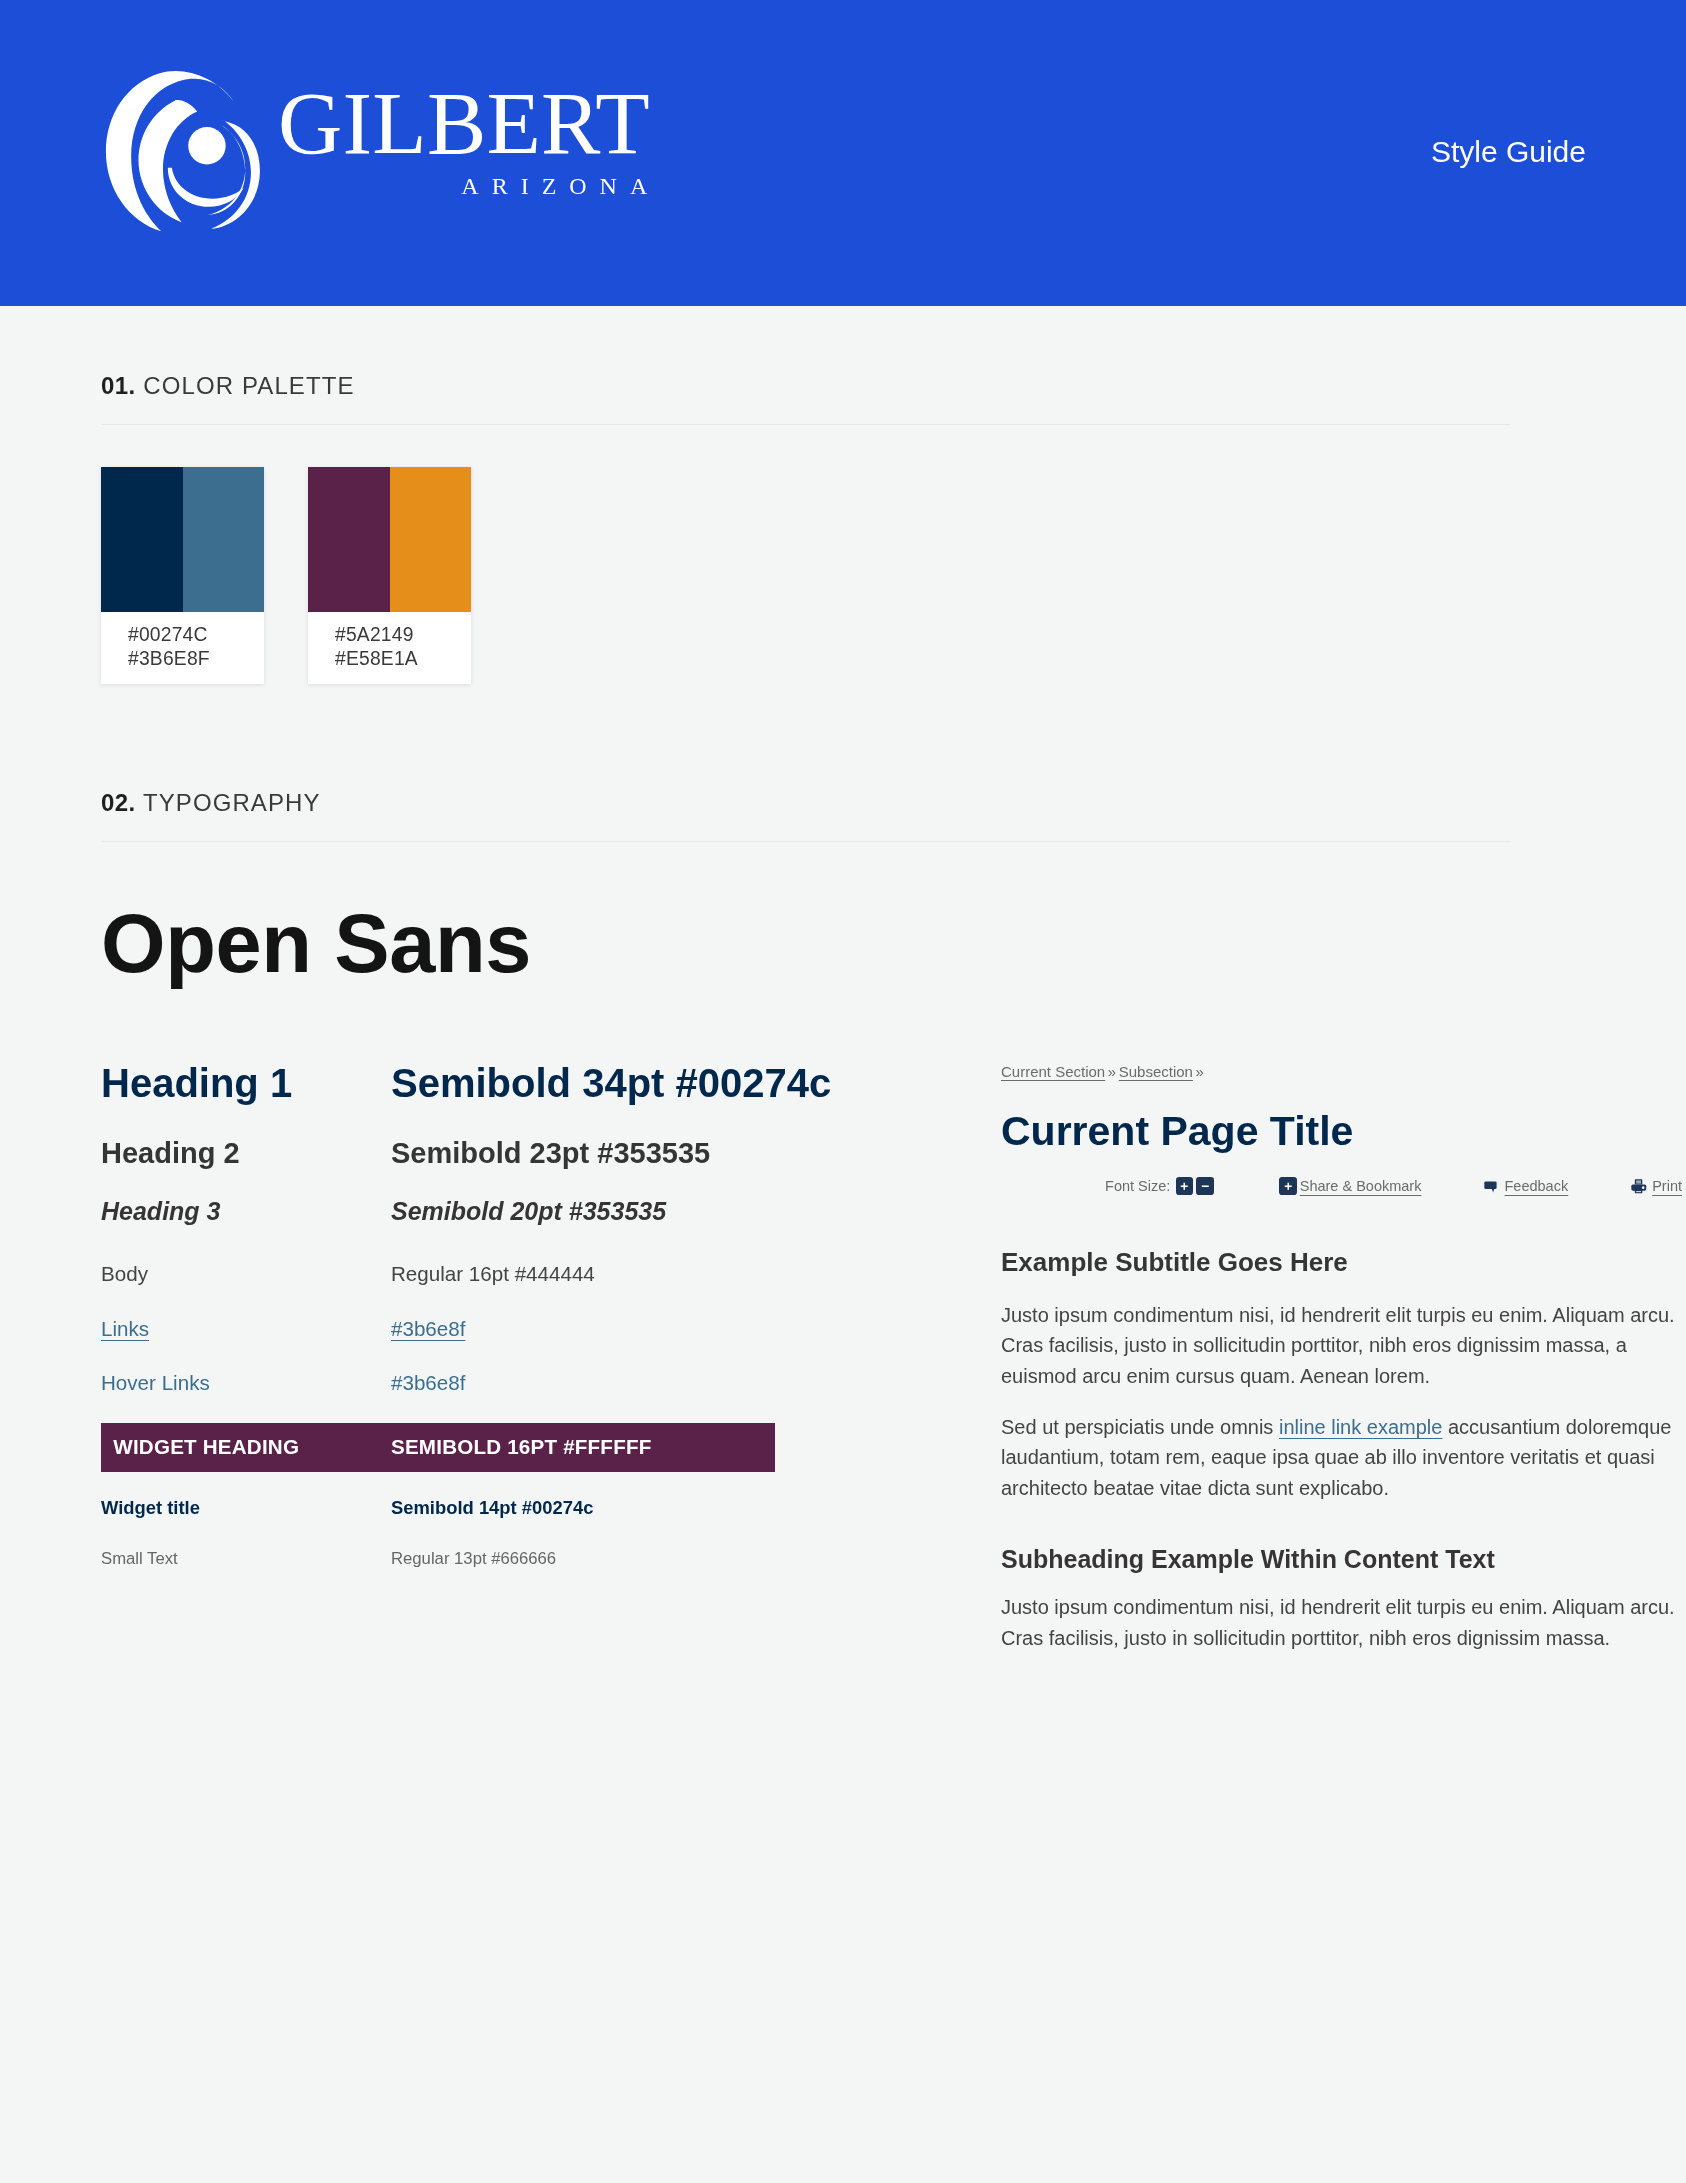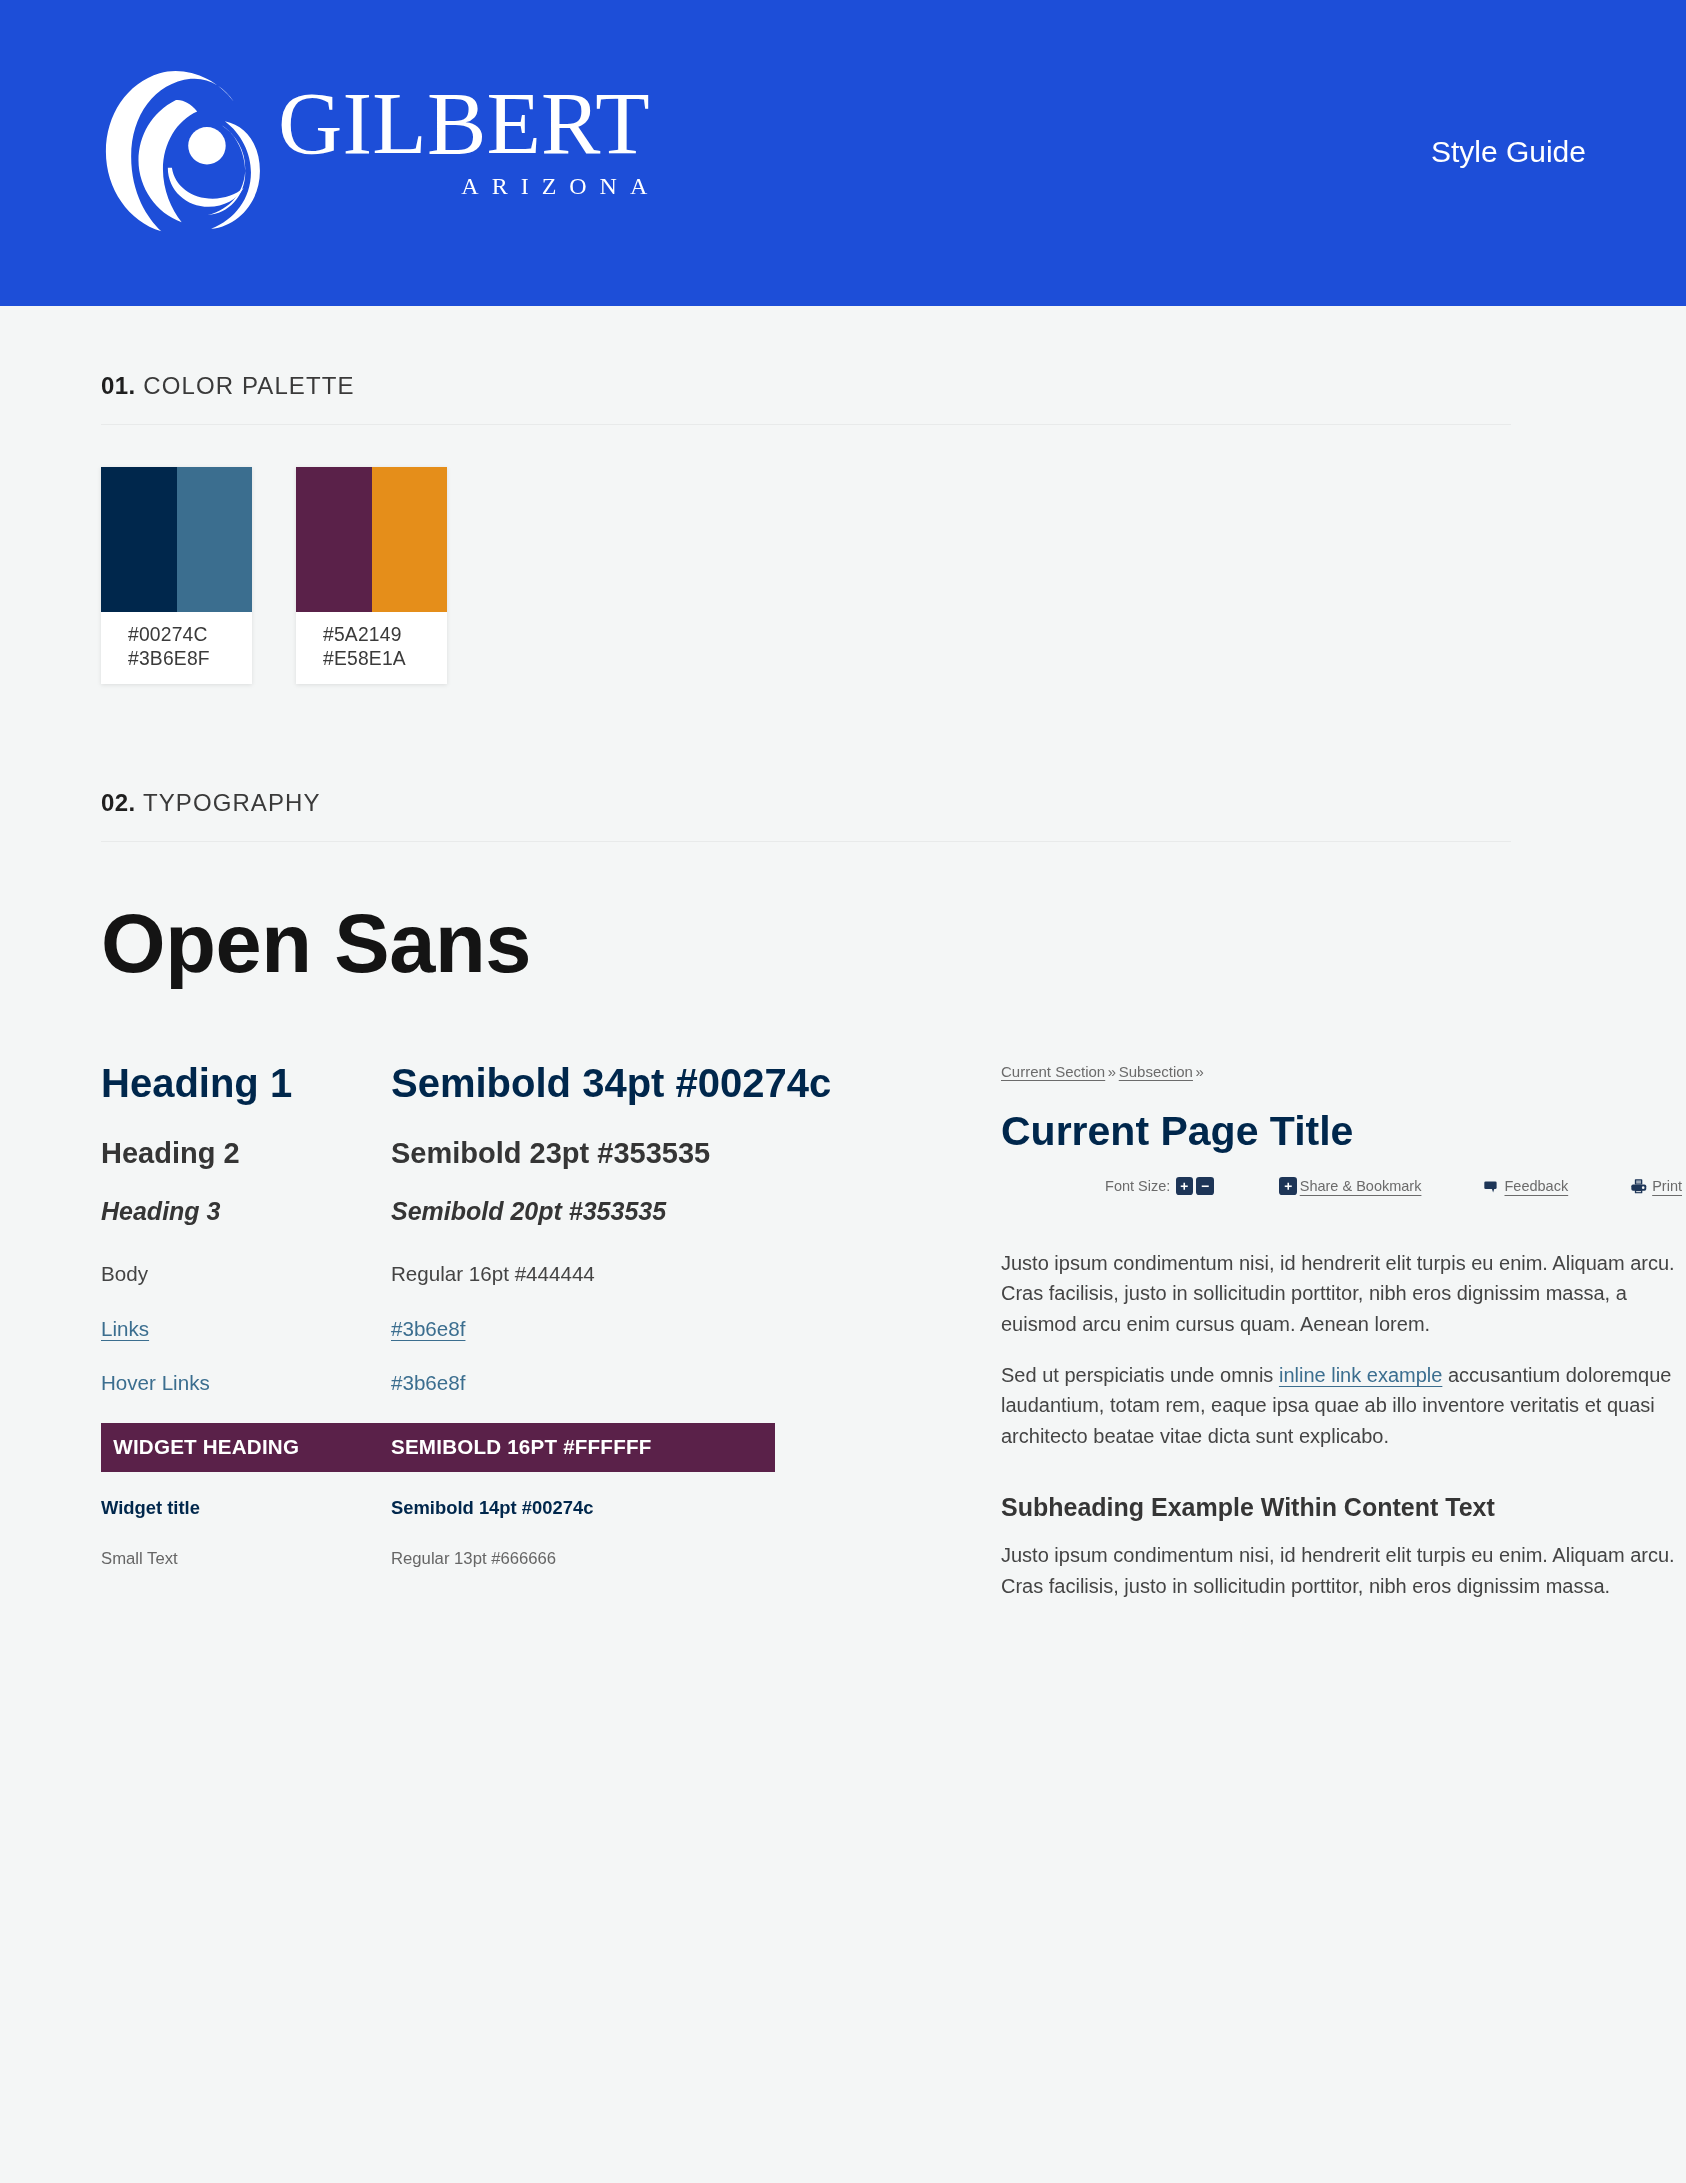--- a/index.html
+++ b/index.html
@@ -99,21 +99,21 @@
 
   
   .palette {
     display: flex;
     gap: 44px;
     margin-top: 42px;
   }
   .swatch-card {
     background: #ffffff;
     box-shadow: 0 1.3px 4.4px rgba(0,0,0,0.10);
-    width: 151px;
+    width: 163px;
   }
   .swatch-strip { display: flex; height: 145px; }
   .swatch-half { flex: 1 1 50%; }
   .swatch-labels {
     padding: 10.5px 0 11.4px 27px;
     font-family: "Liberation Sans", sans-serif;
   }
   .swatch-hex {
     font-size: 19.3px;
     color: #3a3a3a;
@@ -482,20 +482,21 @@
               <rect x="3" y="15" width="34" height="14" rx="4" fill="#1d3557"></rect>
               <circle cx="30" cy="22" r="3" fill="#f4f6f6"></circle>
               <rect x="11" y="27" width="17" height="8" rx="1.5" fill="#1d3557"></rect>
               <rect x="14" y="30" width="11" height="2.2" fill="#f4f6f6"></rect>
             </svg>
             <a href="#" class="util-link">Print</a>
           </div>
 
         </div>
 
+        <h2 class="content-subtitle">Example Subtitle Goes Here</h2>
 
         <p class="content-p">Justo ipsum condimentum nisi, id hendrerit elit turpis eu enim. Aliquam arcu. Cras facilisis, justo in sollicitudin porttitor, nibh eros dignissim massa, a euismod arcu enim cursus quam. Aenean lorem.</p>
 
         <p class="content-p"><span>Sed ut perspiciatis unde omnis </span><a href="#">inline link example</a><span> accusantium doloremque laudantium, totam rem, eaque ipsa quae ab illo inventore veritatis et quasi architecto beatae vitae dicta sunt explicabo.</span></p>
 
         <h3 class="content-subheading">Subheading Example Within Content Text</h3>
 
         <p class="content-p">Justo ipsum condimentum nisi, id hendrerit elit turpis eu enim. Aliquam arcu. Cras facilisis, justo in sollicitudin porttitor, nibh eros dignissim massa.</p>
 
       </div>

